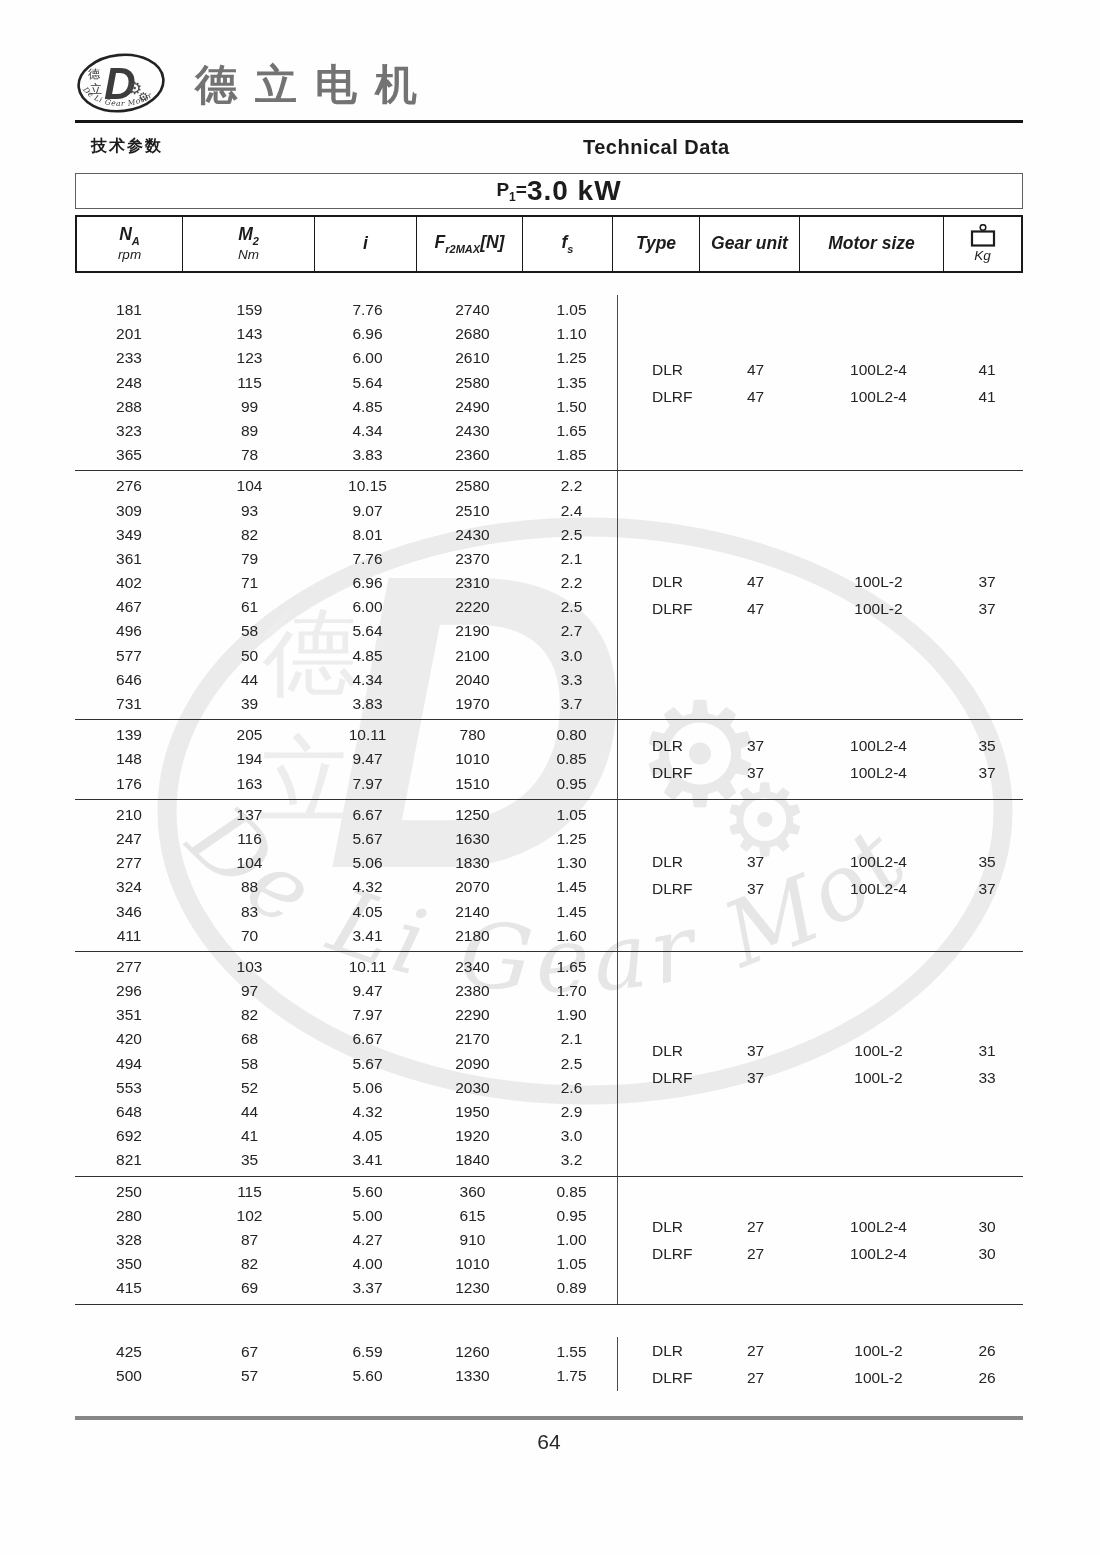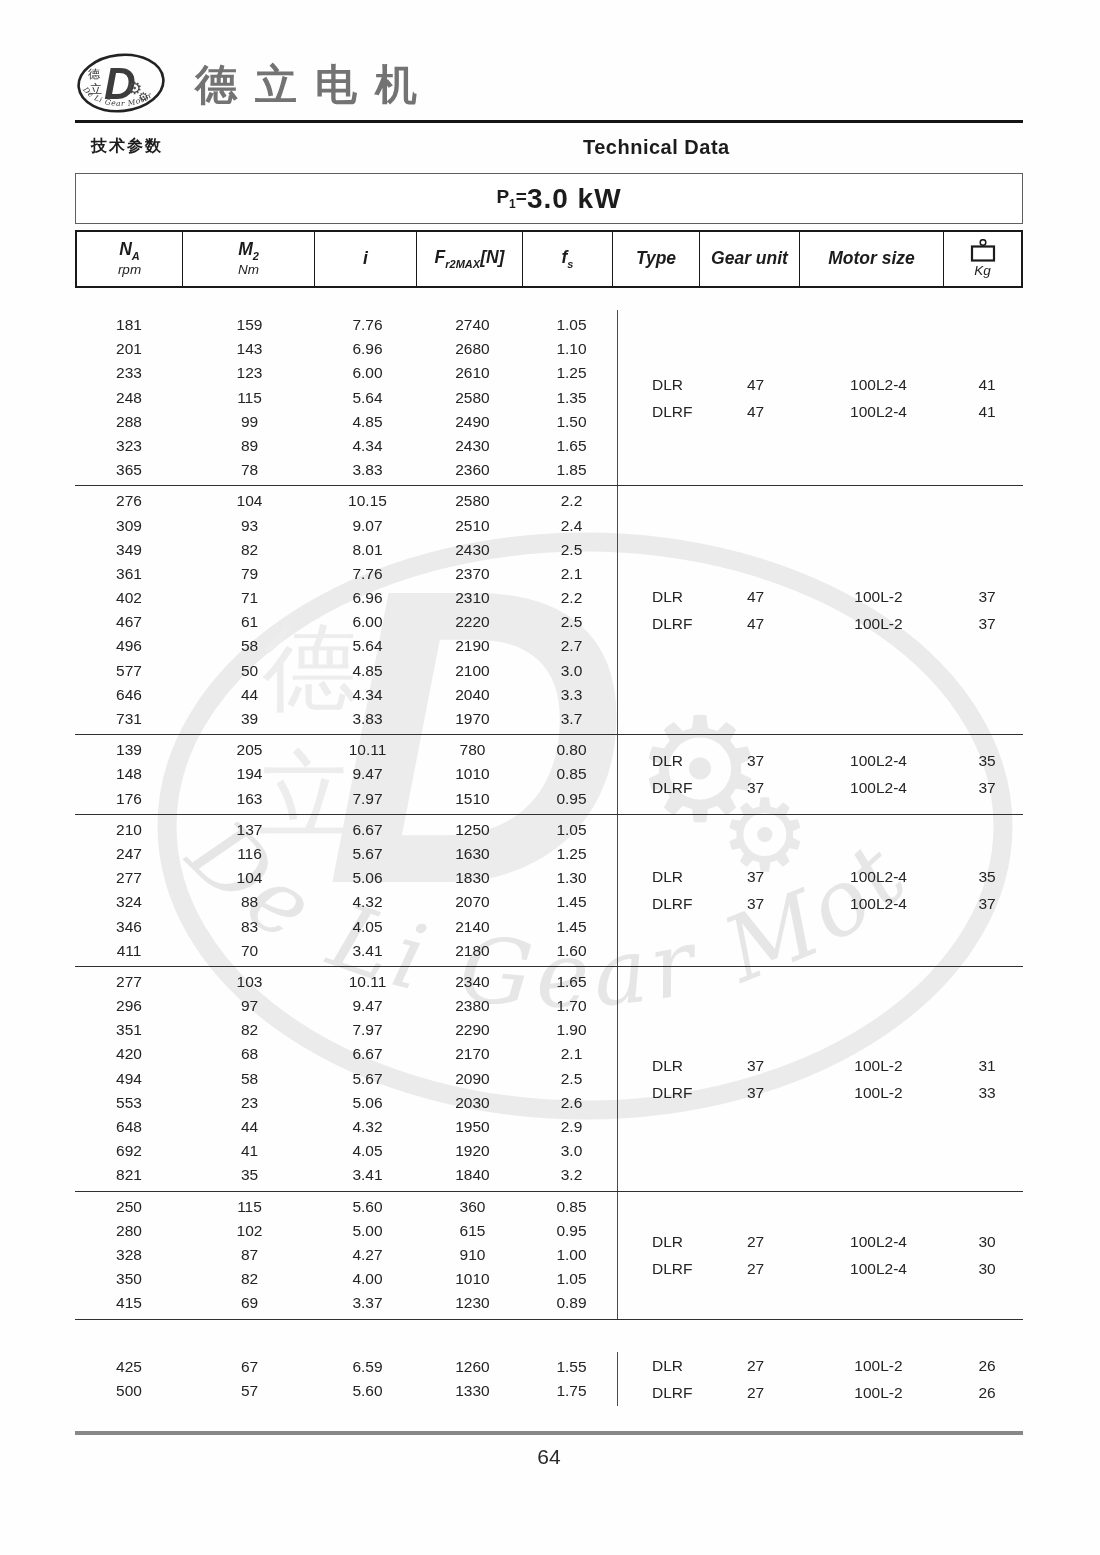--- a/index.html
+++ b/index.html
@@ -29,21 +29,21 @@
   }
   .top-rule { height:3px; background:#141414; margin-top:2px; }
 
   
   .section-titles { position:relative; height:28px; margin-top:13px; }
   .title-cn { position:absolute; left:16px; top:0; font-size:16px; font-weight:600; letter-spacing:2px; }
   .title-en { position:absolute; left:508px; top:0; font-size:20px; font-weight:bold; letter-spacing:0.5px; }
 
   
   .power-box {
-    margin-top:9px; height:51px;
+    margin-top:9px; height:36px;
     border:1.5px solid #5f5f5f;
     display:flex; align-items:center; justify-content:center;
     background:#fff;
     padding-left:20px;
   }
   .p-small { font-size:19px; font-weight:bold; }
   .p-small sub { font-size:12px; font-weight:bold; }
   .p-big { font-size:28px; font-weight:bold; letter-spacing:1px; }
 
   
@@ -467,21 +467,21 @@
             </div>
             <div class="data-row">
               <div class="cell">494</div>
               <div class="cell">58</div>
               <div class="cell">5.67</div>
               <div class="cell">2090</div>
               <div class="cell">2.5</div>
             </div>
             <div class="data-row">
               <div class="cell">553</div>
-              <div class="cell">23</div>
+              <div class="cell">52</div>
               <div class="cell">5.06</div>
               <div class="cell">2030</div>
               <div class="cell">2.6</div>
             </div>
             <div class="data-row">
               <div class="cell">648</div>
               <div class="cell">44</div>
               <div class="cell">4.32</div>
               <div class="cell">1950</div>
               <div class="cell">2.9</div>

